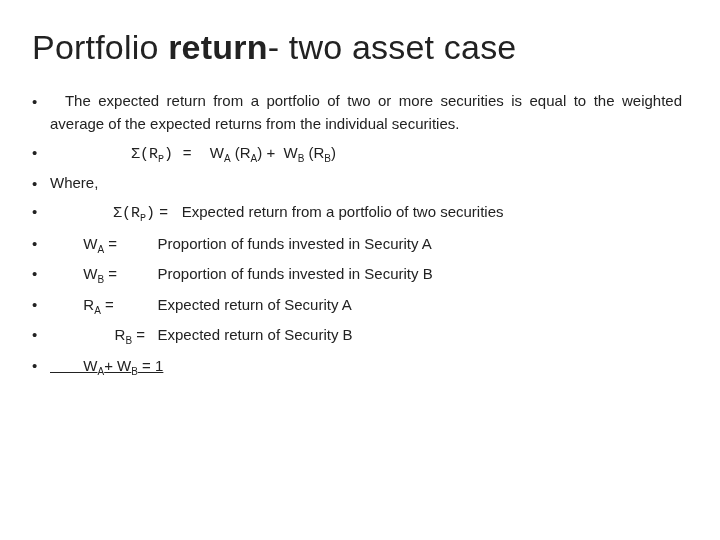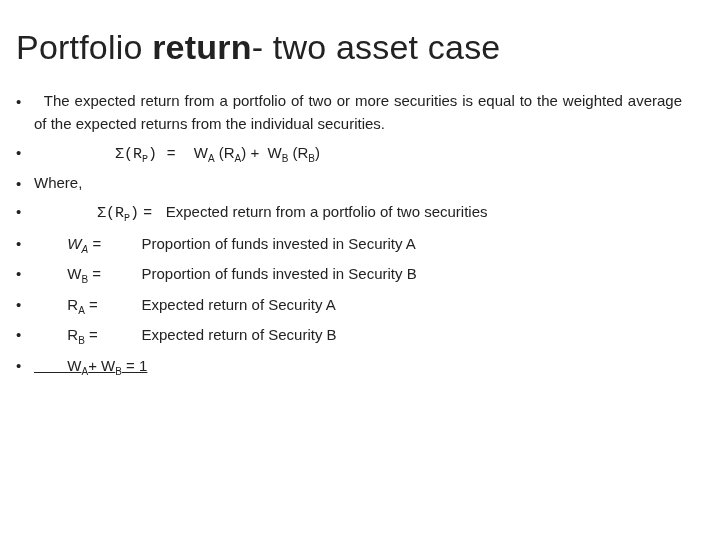--- a/index.html
+++ b/index.html
@@ -6,21 +6,21 @@
     body {
       width: 720px;
       height: 540px;
       background: #ffffff;
       font-family: Arial, sans-serif;
       font-size: 15px;
       color: #222;
       overflow: hidden;
     }
     .container {
-      padding: 28px 38px 20px 16px;
+      padding: 28px 38px 20px 32px;
     }
     .title {
       font-size: 34px;
       font-weight: 400;
       margin-bottom: 22px;
       color: #222;
       letter-spacing: 0.2px;
     }
     .title strong {
       font-weight: 700;
@@ -93,21 +93,21 @@
           &nbsp;&nbsp;&nbsp;&nbsp;&nbsp;&nbsp;&nbsp;Σ(R<sub>P</sub>)
         </span>
         <span style="display:inline-block; min-width:10px;">=</span>
         <span>&nbsp;&nbsp;Expected return from a portfolio of two securities</span>
       </span>
     </li>
 
     <li style="align-items:baseline;">
       <span class="bullet">•</span>
       <span class="content">
-        <span style="display:inline-block; min-width:95px;font-style:italic;">
+        <span style="display:inline-block; min-width:95px;">
           &nbsp;&nbsp;&nbsp;&nbsp;&nbsp;&nbsp;&nbsp;&nbsp;W<sub>A</sub> =
         </span>
         <span>&nbsp;&nbsp;Proportion of funds invested in Security A</span>
       </span>
     </li>
 
     <li style="align-items:baseline;">
       <span class="bullet">•</span>
       <span class="content">
         <span style="display:inline-block; min-width:95px;">
@@ -123,21 +123,21 @@
         <span style="display:inline-block; min-width:95px;">
           &nbsp;&nbsp;&nbsp;&nbsp;&nbsp;&nbsp;&nbsp;&nbsp;R<sub>A</sub> =
         </span>
         <span>&nbsp;&nbsp;Expected return of Security A</span>
       </span>
     </li>
 
     <li style="align-items:baseline;">
       <span class="bullet">•</span>
       <span class="content">
-        <span style="display:inline-block; min-width:95px;">
+        <span style="display:inline-block; min-width:95px;text-align:right;">
           &nbsp;&nbsp;&nbsp;&nbsp;&nbsp;&nbsp;&nbsp;&nbsp;R<sub>B</sub> =
         </span>
         <span>&nbsp;&nbsp;Expected return of Security B</span>
       </span>
     </li>
 
     <li style="align-items:baseline;">
       <span class="bullet">•</span>
       <span class="content">
         <span style="display:inline-block; min-width:95px;text-decoration:underline;">

